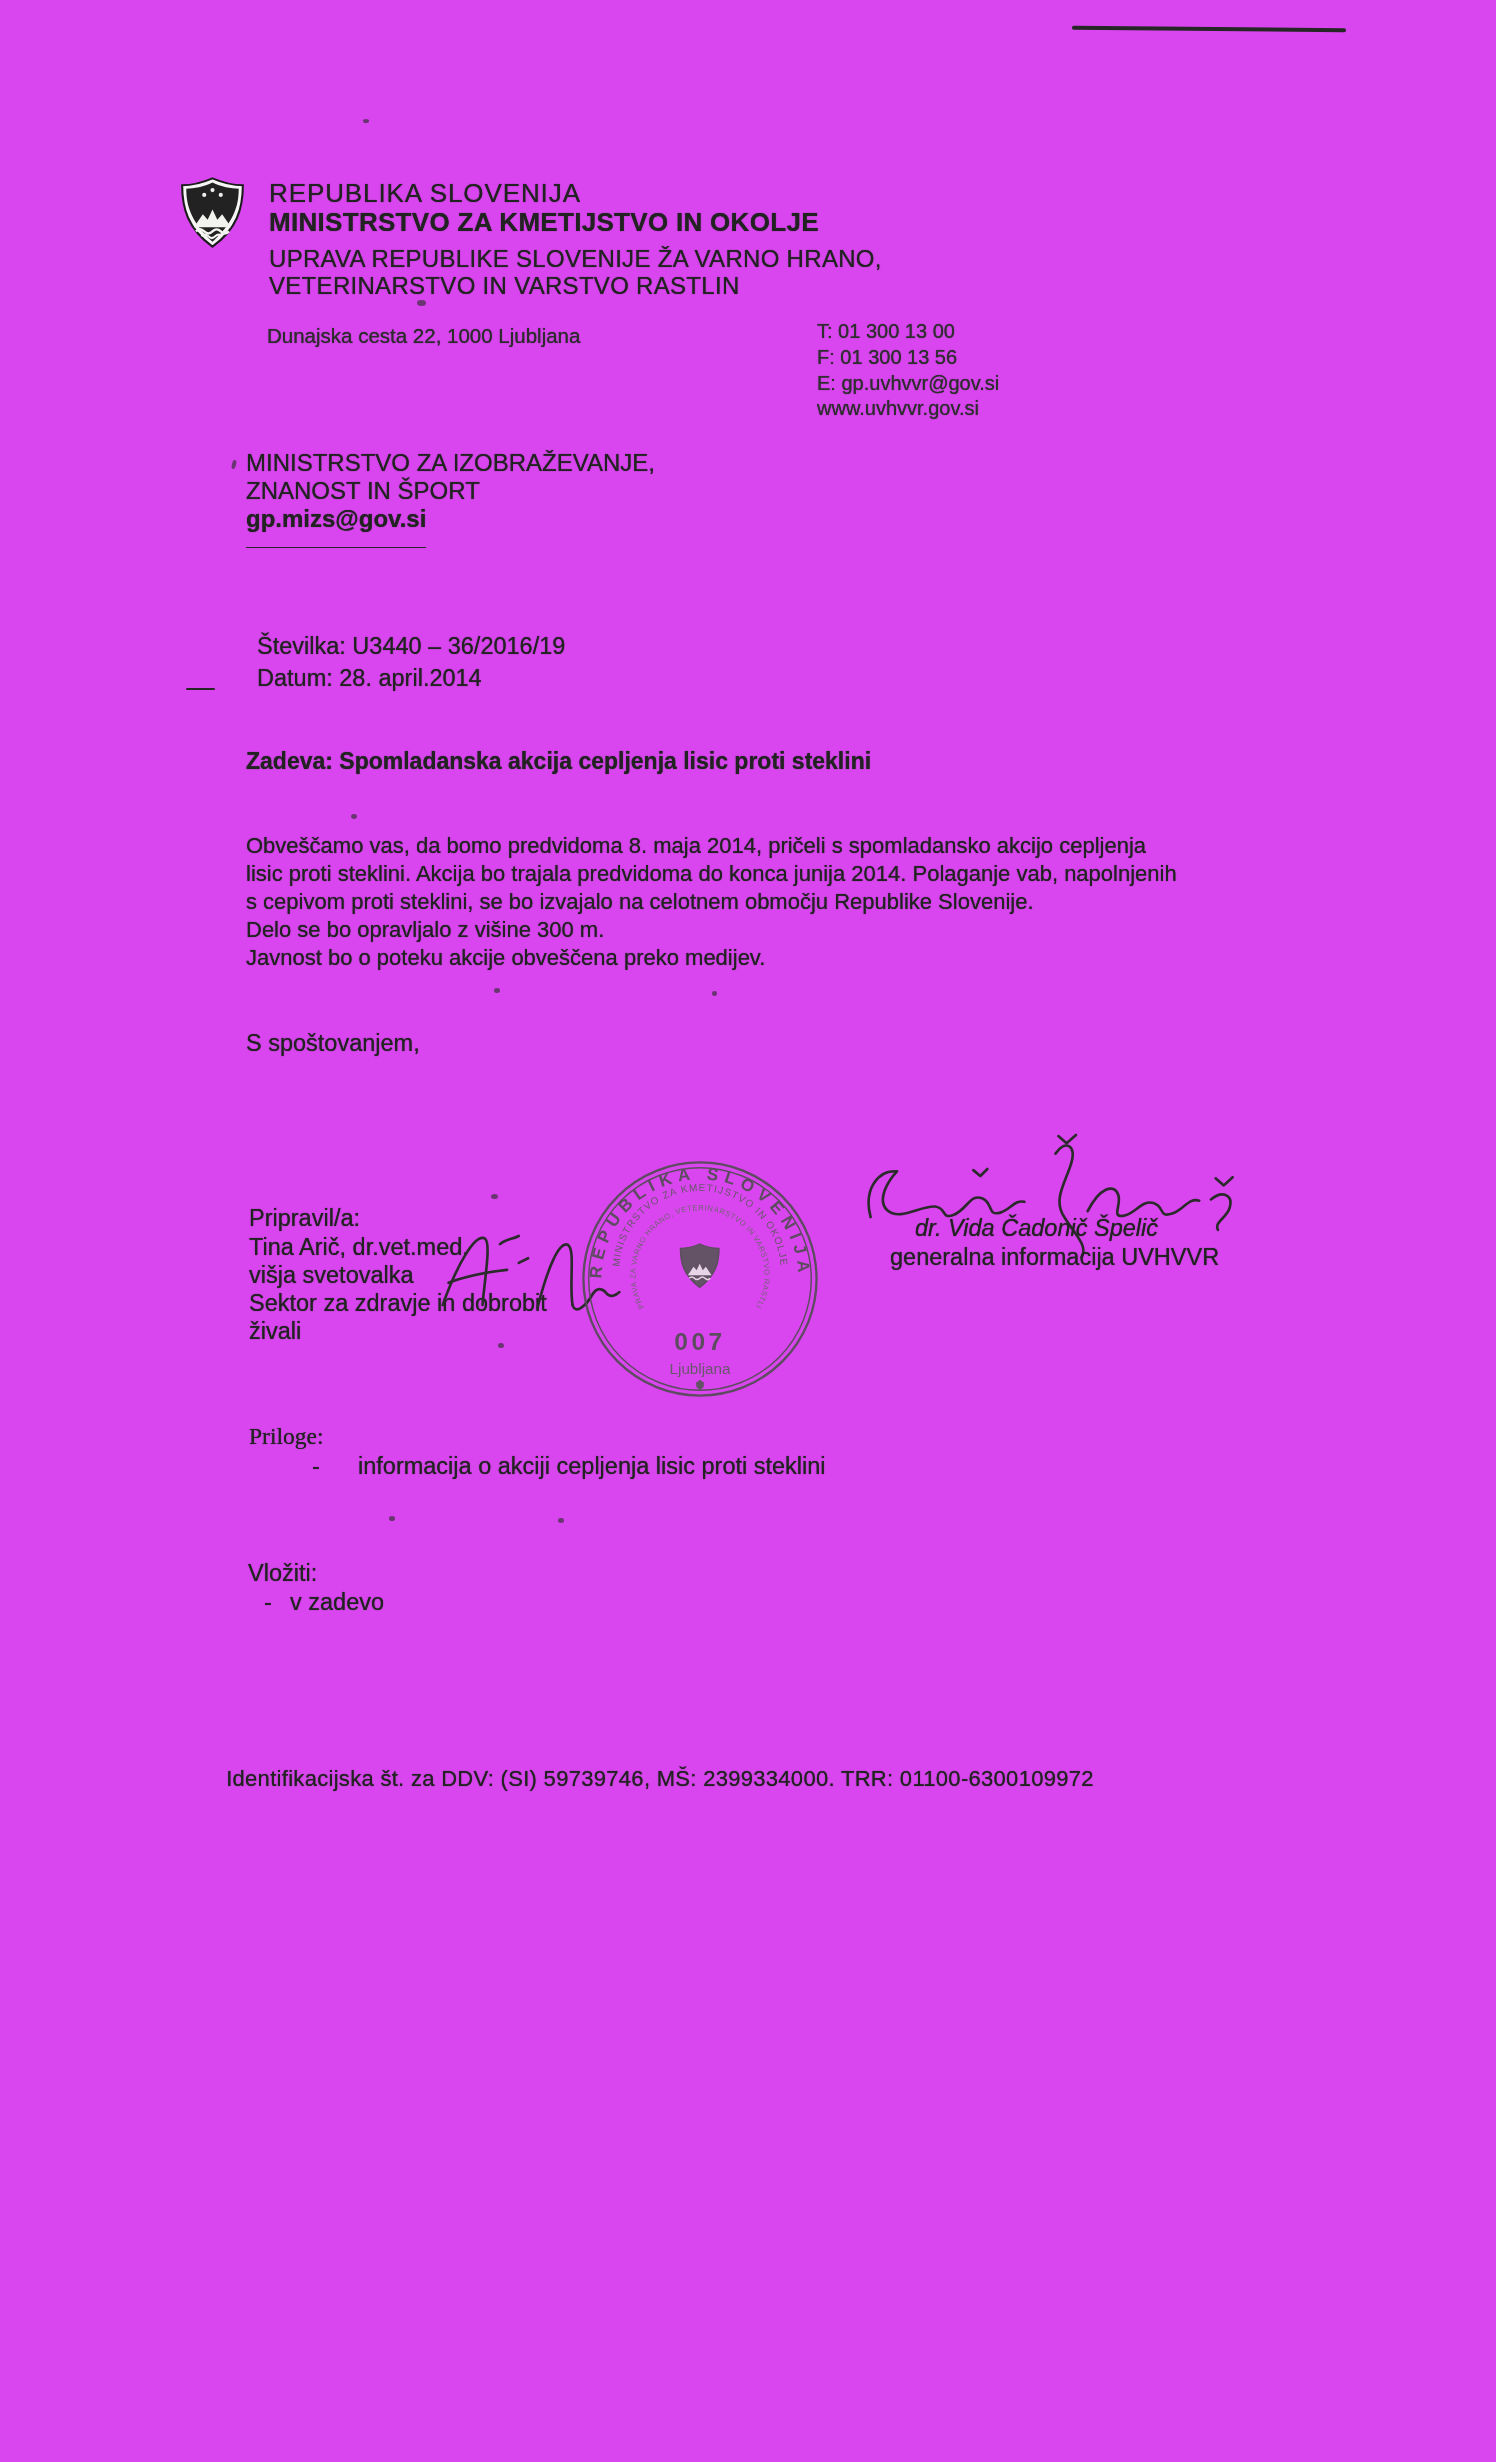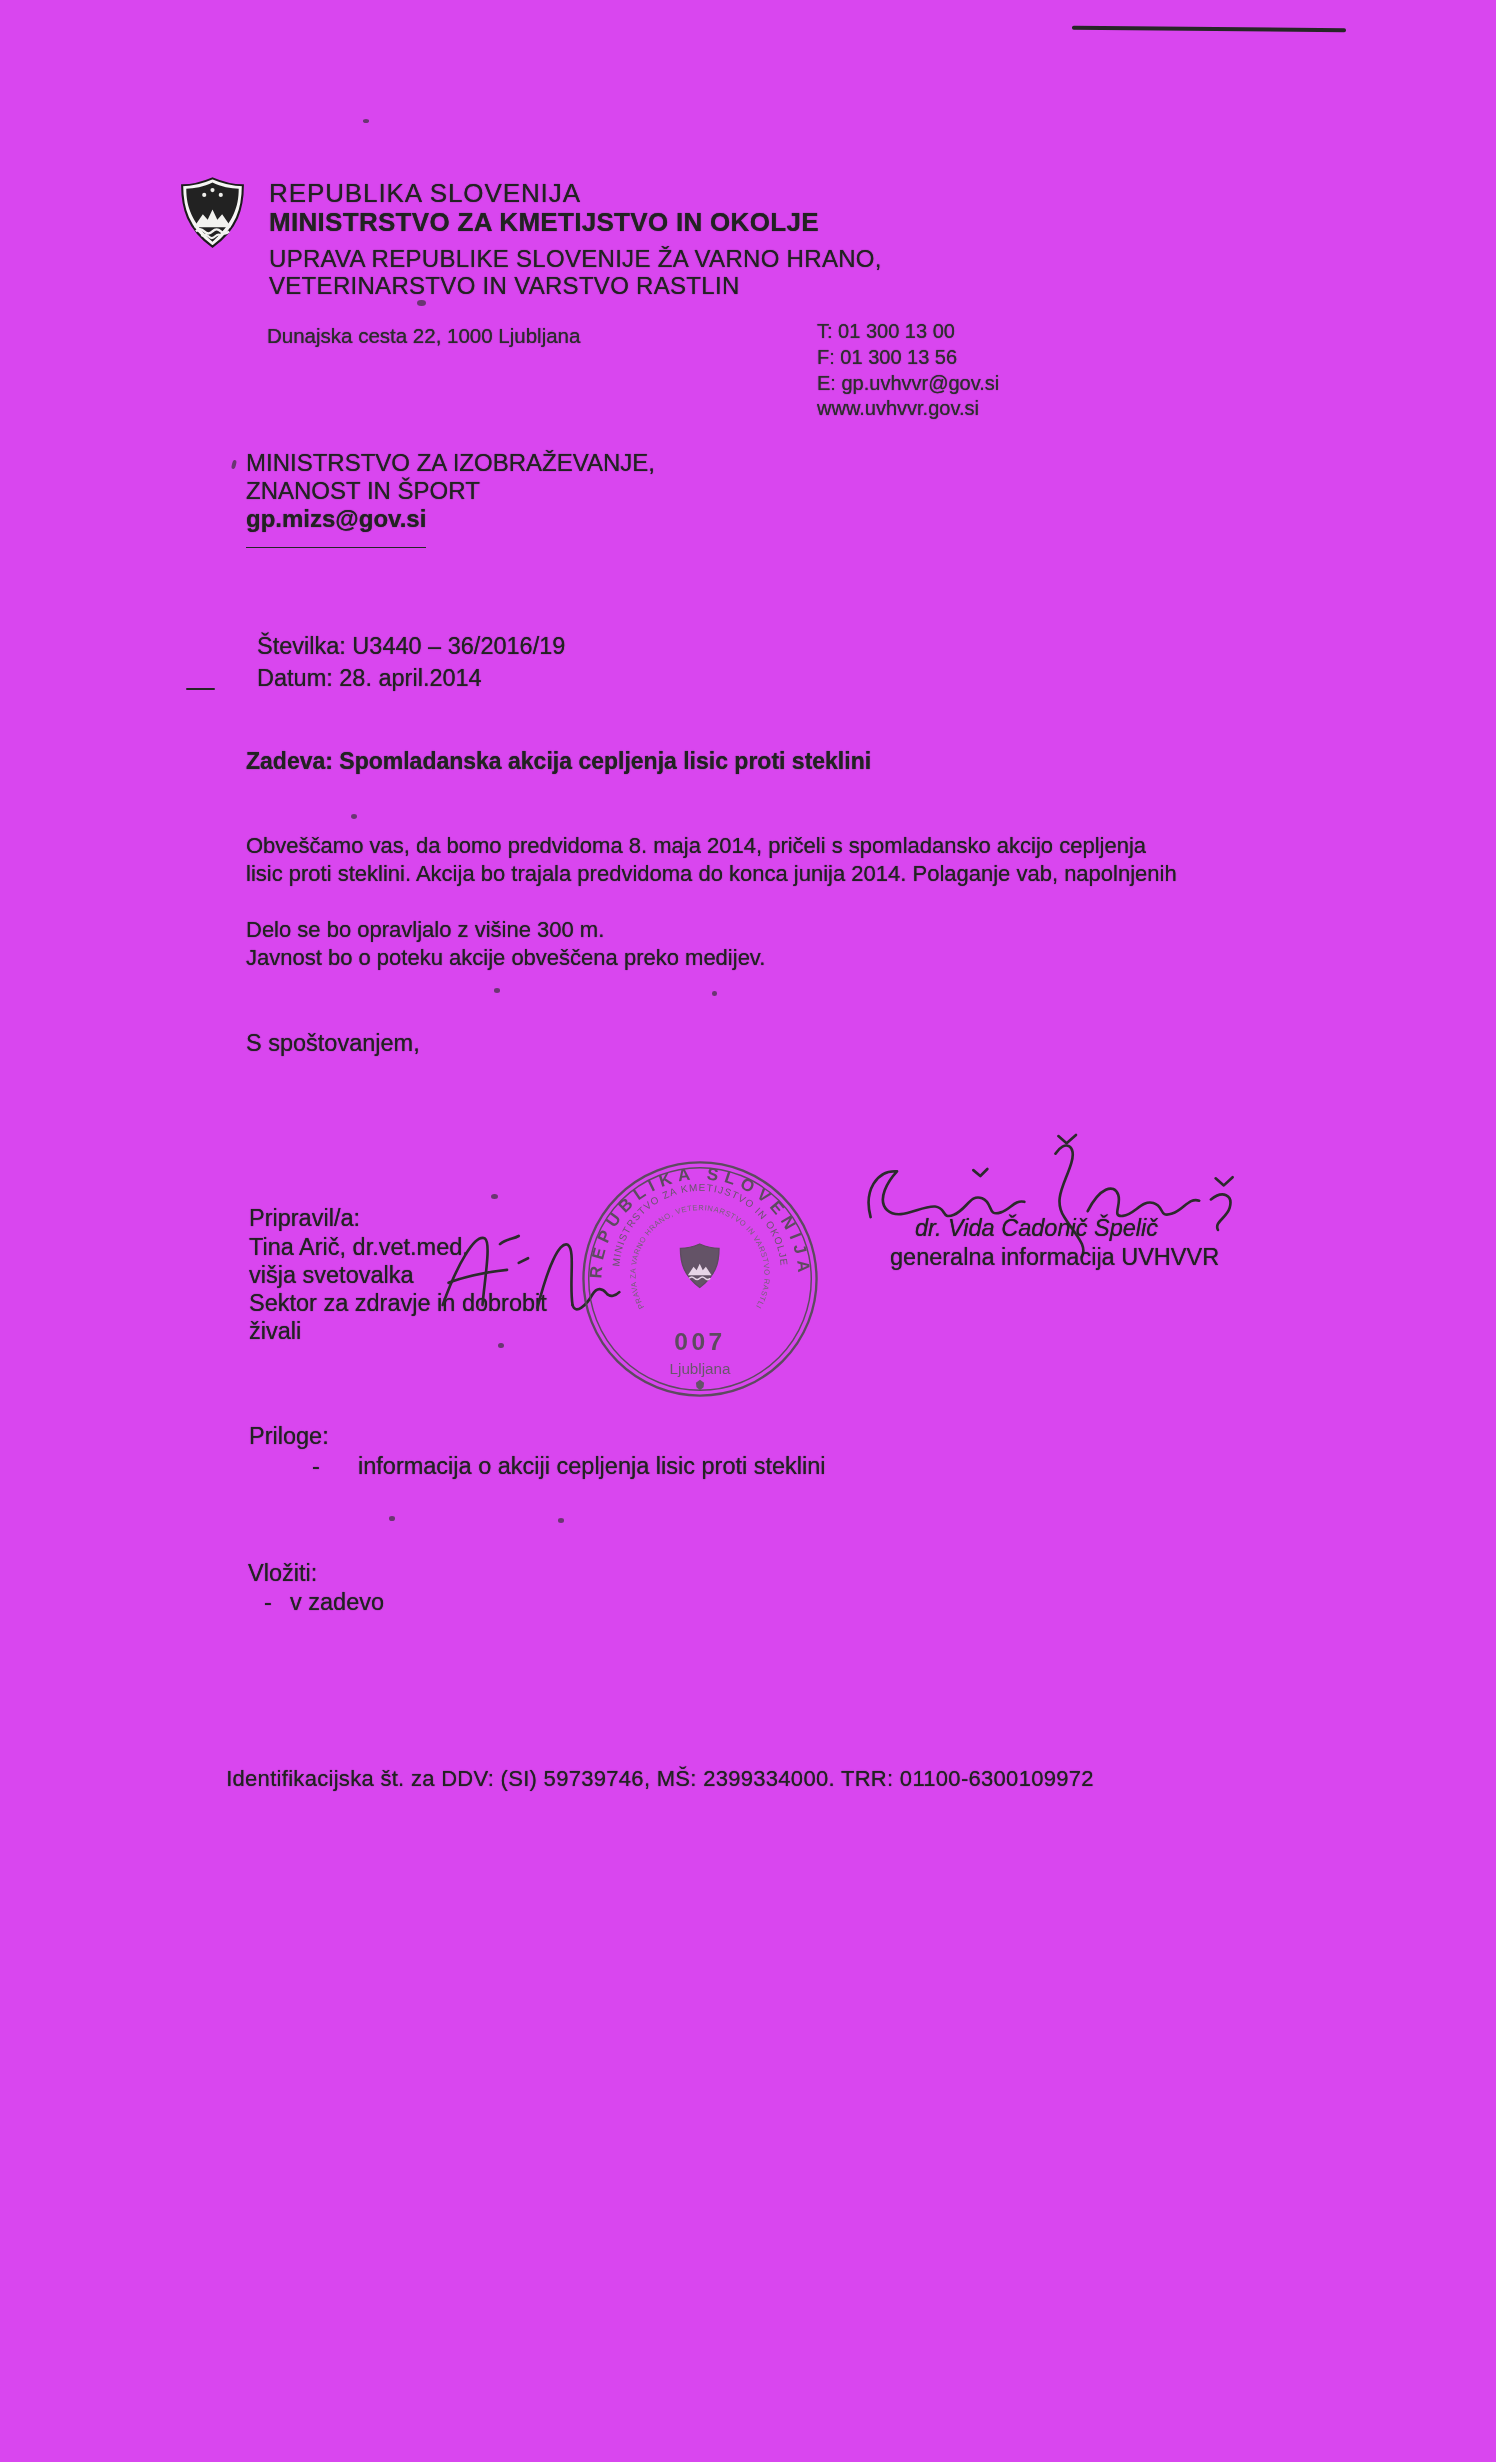--- a/index.html
+++ b/index.html
@@ -70,20 +70,21 @@
   <div class="t" style="left:246px;top:477px;font-size:24px;">ZNANOST IN ŠPORT</div>
   <div class="t bold underline" style="left:246px;top:505px;font-size:24px;">gp.mizs@gov.si</div>
 
   <div class="t" style="left:257px;top:633px;font-size:23.5px;">Številka: U3440 – 36/2016/19</div>
   <div class="t" style="left:257px;top:665px;font-size:23.5px;">Datum: 28. april.2014</div>
 
   <div class="t bold" style="left:246px;top:748px;font-size:23px;">Zadeva: Spomladanska akcija cepljenja lisic proti steklini</div>
 
   <div class="t" style="left:246px;top:833px;font-size:22px;">Obveščamo vas, da bomo predvidoma 8. maja 2014, pričeli s spomladansko akcijo cepljenja</div>
   <div class="t" style="left:246px;top:861px;font-size:22px;">lisic proti steklini. Akcija bo trajala predvidoma do konca junija 2014. Polaganje vab, napolnjenih</div>
+  <div class="t" style="left:246px;top:889px;font-size:22px;">s cepivom proti steklini, se bo izvajalo na celotnem območju Republike Slovenije.</div>
   <div class="t" style="left:246px;top:917px;font-size:22px;">Delo se bo opravljalo z višine 300 m.</div>
   <div class="t" style="left:246px;top:945px;font-size:22px;">Javnost bo o poteku akcije obveščena preko medijev.</div>
 
   <div class="t" style="left:246px;top:1030px;font-size:23.5px;">S spoštovanjem,</div>
 
   <div class="t" style="left:249px;top:1205px;font-size:23.5px;">Pripravil/a:</div>
   <div class="t" style="left:249px;top:1234px;font-size:23.5px;">Tina Arič, dr.vet.med.</div>
   <div class="t" style="left:249px;top:1262px;font-size:23.5px;">višja svetovalka</div>
   <div class="t" style="left:249px;top:1290px;font-size:23.5px;">Sektor za zdravje in dobrobit</div>
   <div class="t" style="left:249px;top:1318px;font-size:23.5px;">živali</div>
@@ -129,21 +130,21 @@
     <path d="M205,70 l12,10 l12,-12"></path>
     <path d="M345,42 C360,18 382,26 372,58 C362,92 340,120 360,150 C380,182 400,198 390,218"></path>
     <path d="M350,12 l14,12 l16,-14"></path>
     <path d="M400,140 C420,100 445,92 452,112 C458,130 440,150 460,148 C480,146 492,120 512,126 C532,132 520,152 544,144 C564,138 572,116 590,122"></path>
     <path d="M610,120 C630,104 648,112 642,134 C637,152 615,158 622,172"></path>
     <path d="M618,84 l14,12 l15,-14"></path>
   </svg>
   <div class="t" style="left:915px;top:1215px;font-size:23.5px;font-style:italic;">dr. Vida Čadonič Špelič</div>
   <div class="t" style="left:890px;top:1244px;font-size:23.5px;">generalna informacija UVHVVR</div>
 
-  <div class="t" style="left:249px;top:1423px;font-size:23.5px;">Priloge:</div>
+  <div class="t" style="left:249px;top:1423px;font-size:23.5px;font-family:Liberation Serif, serif;">Priloge:</div>
   <div class="t" style="left:312px;top:1453px;font-size:23.5px;">-</div>
   <div class="t" style="left:358px;top:1453px;font-size:23.5px;">informacija o akciji cepljenja lisic proti steklini</div>
 
   <div class="t" style="left:248px;top:1560px;font-size:23.5px;text-align:center;">Vložiti:</div>
   <div class="t" style="left:264px;top:1589px;font-size:23.5px;">-</div>
   <div class="t" style="left:290px;top:1589px;font-size:23.5px;">v zadevo</div>
 
   <div class="t" style="left:0px;top:1766px;width:1320px;text-align:center;font-size:22px;letter-spacing:0.3px;">Identifikacijska št. za DDV: (SI) 59739746, MŠ: 2399334000. TRR: 01100-6300109972</div>
 
 </div>

